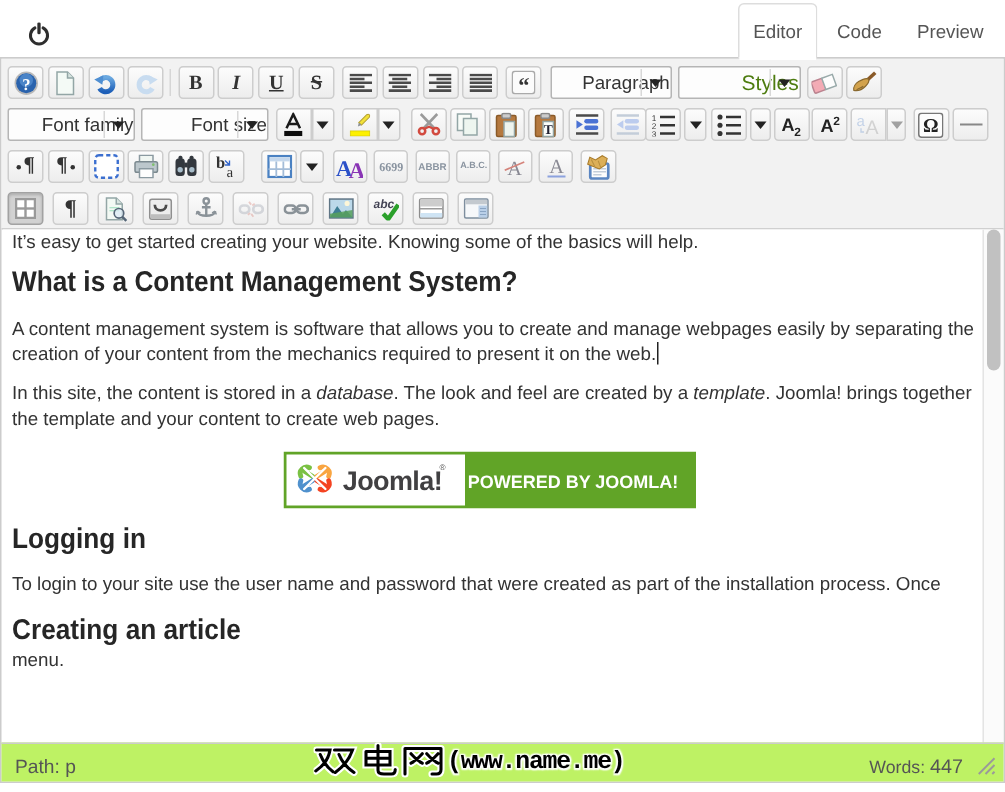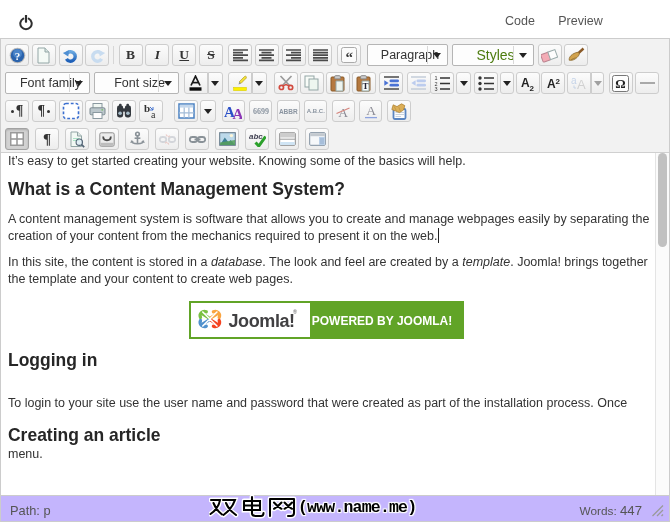--- a/index.html
+++ b/index.html
@@ -9,49 +9,50 @@
 .tab{height:37px;line-height:36px;text-align:center;font-size:12.5px;color:#555;border:1px solid transparent;border-bottom:none;border-radius:4px 4px 0 0;position:relative}
 .tab.active{background:#fff;border-color:#ddd;z-index:3}
 .topline{position:absolute;left:0;top:38px;width:670px;height:1px;background:#ccc;z-index:1}
 .tab.active:after{content:"";position:absolute;left:0;right:0;bottom:-1px;height:2px;background:#fff;z-index:2}
 .frame{position:absolute;left:0;top:38px;width:670px;height:484px;border:1px solid #ccc;background:#fff}
 .tbar{position:absolute;left:0;top:0;width:668px;height:114px;background:#f2f2f2;border-bottom:1px solid #d0d0d0}
 .row{position:absolute;left:0;height:22px;width:668px}
 .r1{top:5px}.r2{top:33px}.r3{top:61px}.r4{top:89px}
 .b{position:absolute;top:0;height:22px;border:1px solid #cdcdcd;border-radius:3px;background:linear-gradient(#fcfcfc,#ededed);display:flex;align-items:center;justify-content:center;font-size:12px;color:#333}
 .b.att{border-top-left-radius:0;border-bottom-left-radius:0}
-.b.wide{justify-content:center;background:#fdfdfd;border-color:#b5b5b5;border-radius:2px}
+.b.wide{justify-content:flex-end;background:#fdfdfd;border-color:#b5b5b5;border-radius:2px}
 .b.dis > *{opacity:.4}
 .b.dis2 > *{opacity:.6}
 .b.on{background:#d2d2d2;border-color:#a2a2a2;box-shadow:inset 0 1px 2px rgba(0,0,0,.18)}
 .vsep{position:absolute;top:2px;height:18px;width:1px;background:#d6d6d6}
 .car{width:0;height:0;border-left:4px solid transparent;border-right:4px solid transparent;border-top:5.2px solid #222}
 .serif{font-family:"Liberation Serif",serif;font-weight:bold;font-size:13.5px}
 .content{position:absolute;left:1px;top:114px;width:654px;height:342px;background:#fff;overflow:hidden;padding:0 0 0 6px;font-size:12.5px;color:#333}
 .content .l{line-height:17px;white-space:nowrap}
 .content h2{font-size:19px;line-height:23px;color:#262626;margin:6px 0 0;white-space:nowrap;transform:scaleX(0.92);transform-origin:0 50%}
 .scroll{position:absolute;right:0;top:114px;width:14px;height:342px;background:#fbfbfb;border-left:1px solid #e4e4e4}
 .thumb{position:absolute;left:2px;top:0px;width:9px;height:94px;background:#c1c1c1;border-radius:5px}
-.status{position:absolute;left:0;top:456px;width:668px;height:26px;background:#c4b5fd;border-top:1px solid #ccc;font-size:12.5px;color:#555}
+.status{position:absolute;left:0;top:456px;width:668px;height:26px;background:#bef264;border-top:1px solid #ccc;font-size:12.5px;color:#555}
 .path{position:absolute;left:9px;top:7px;font-size:12.8px}
 .words{position:absolute;right:27px;top:6.5px;font-size:11.8px}
 .grip{position:absolute;right:5px;bottom:4px;width:14px;height:14px}
 .bannerwrap{text-align:left;padding-left:181px;margin:13px 0 0;height:38px;width:646px}
 .wm{position:absolute;left:209px;top:495px;z-index:9;display:flex;align-items:center}
 .wmtxt{font-family:"Liberation Mono",monospace;font-weight:bold;font-size:16.5px;color:#000;letter-spacing:-0.8px;margin-left:1px;text-shadow:0 0 2px #fff,0 0 2px #fff,1px 1px 1px #fff,-1px -1px 1px #fff,1px -1px 1px #fff,-1px 1px 1px #fff}
 .cur{display:inline-block;width:1px;height:15px;background:#222;vertical-align:-3px;margin-left:1px}
 em{}
 </style>
 </head>
 <body>
 <svg class="power" viewBox="0 0 14 17">
     <path d="M7 0.8 V6.8" stroke="#2e2e2e" stroke-width="2.2" stroke-linecap="round" fill="none"></path>
     <path d="M4.3 3.6 A5.7 5.7 0 1 0 9.7 3.6" stroke="#2e2e2e" stroke-width="2" stroke-linecap="round" fill="none"></path>
   </svg>
 <div class="tabs">
+    <div class="tab active" style="width:53px">Editor</div>
     <div class="tab" style="width:56px">Code</div>
     <div class="tab" style="width:65px">Preview</div>
   </div>
 <div class="topline"></div>
 <div class="frame">
  <div class="tbar">
   <div class="row r1">
         <div class="b " style="left:4px;width:24px;">
           <svg width="17" height="17" viewBox="0 0 17 17">
             <circle cx="8.5" cy="8.5" r="7.8" fill="#b9b9b9"></circle>
@@ -513,21 +514,21 @@
       <path d="M21.2 11.5 A4.3 4.3 0 0 1 15.5 17.2" stroke="#f44321" stroke-width="3.2"></path>
       <path d="M18.8 14.8 L13.3 11.3" stroke="#f44321" stroke-width="3.2"></path>
       <path d="M12 10 L5 3 M12 10 L19 3 M12 10 L5 17 M12 10 L19 17" stroke="#fff" stroke-width="1.6"></path>
     </g>
     <text x="39.5" y="25.5" font-family="Liberation Sans" font-size="18" font-weight="bold" fill="#414042" letter-spacing="-0.4">Joomla!</text>
     <text x="104" y="12.5" font-family="Liberation Sans" font-size="5.5" fill="#555">®</text>
     <text x="193" y="24" text-anchor="middle" font-family="Liberation Sans" font-size="12" font-weight="bold" fill="#fff" letter-spacing="0">POWERED BY JOOMLA!</text>
    </svg>
   </div>
   <h2 style="margin-top:9px">Logging in</h2>
-  <div class="l" style="margin-top:24px">To login to your site use the user name and password that were created as part of the installation process. Once</div>
+  <div class="l" style="margin-top:10px">To login to your site use the user name and password that were created as part of the installation process. Once</div>
   <h2 style="margin-top:11px">Creating an article</h2>
   <div class="l">menu.</div>
 </div>
  <div class="scroll">
       <div class="thumb"></div>
     </div>
  <div class="status">
   <span class="path">Path: p</span>
   <span class="words">Words: <span style="font-size:13.2px">447</span></span>
   <svg class="grip" viewBox="0 0 14 14">

